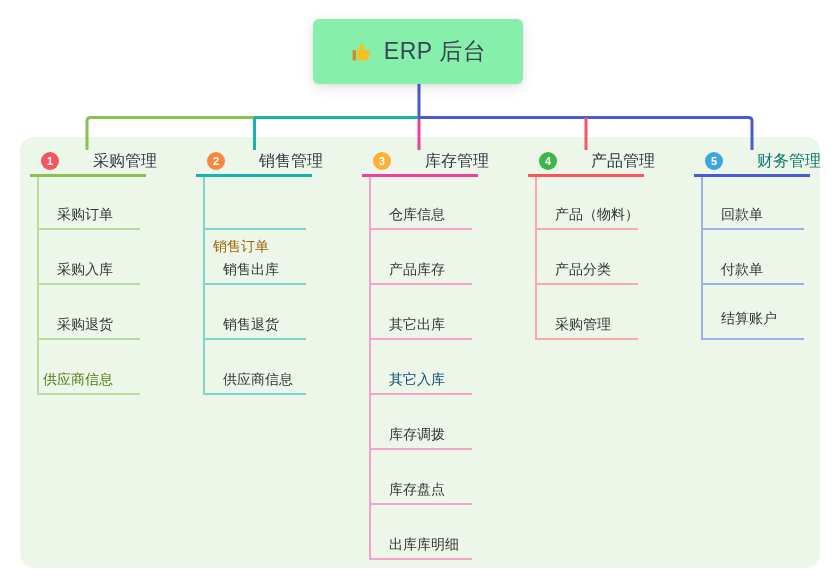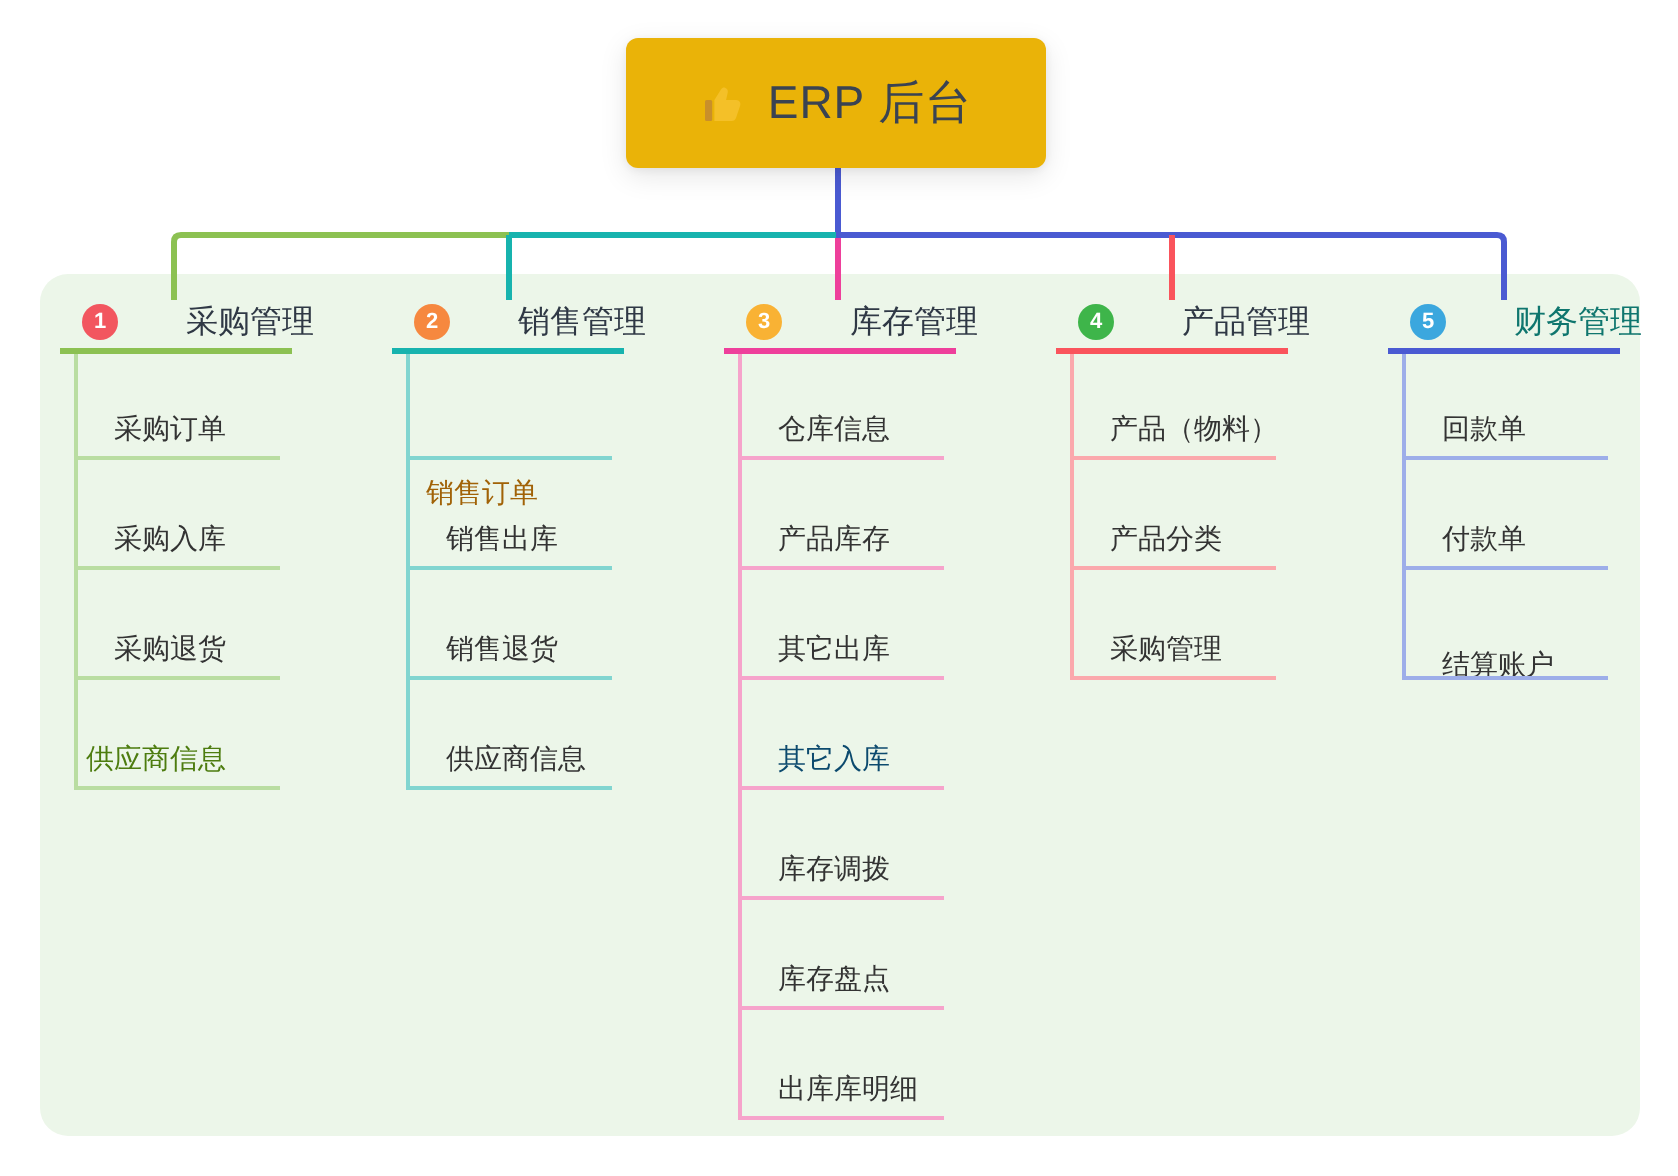--- a/index.html
+++ b/index.html
@@ -45,21 +45,21 @@
 
   <svg class="connectors" id="connectors" width="839" height="588">
       <path d="M419 84 V119" stroke="#4a5ad2" stroke-width="3" fill="none"></path>
       <path d="M256 117.5 H90.5 Q87 117.5 87 121 V150" stroke="#8cc152" stroke-width="3" fill="none"></path>
       <path d="M420 117.5 H254.5 M254.5 117.5 V150" stroke="#17b3ae" stroke-width="3" fill="none"></path>
       <path d="M418 117.5 H748.5 Q752 117.5 752 121 V150" stroke="#4a5ad2" stroke-width="3" fill="none"></path>
       <path d="M419 119 V150" stroke="#ee3f9b" stroke-width="3" fill="none"></path>
       <path d="M586 117.5 V150" stroke="#fa545c" stroke-width="3" fill="none"></path>
     </svg>
 
-  <div class="root-card" id="rootCard" style="color: rgb(58, 67, 82); background: #eab308;">
+  <div class="root-card" id="rootCard" style="color: rgb(58, 67, 82); background: #86efac;">
     <span style="display:flex;">
       <svg id="thumbIcon" width="24" height="24" viewBox="0 0 24 24">
         <rect x="2.5" y="10" width="3.6" height="10.5" rx="0.8" fill="#c98f2a"></rect>
         <path id="thumbHand" d="M7.2 20.5h8.6c1.05 0 1.95-.65 2.25-1.65l2.05-6.1c.45-1.35-.55-2.75-1.95-2.75h-5.1l.85-3.9c.2-1-.4-2-1.4-2.25-.75-.15-1.5.15-1.95.8L7.2 10z" fill="#f4c028"></path>
       </svg>
     </span>
     <span>ERP 后台</span>
   </div>
 
   <div id="branches">
@@ -126,16 +126,16 @@
       <div class="branch-head" style="left: 705px; top: 151px;">
         <span class="badge" style="background: rgb(59, 167, 222); color: rgb(255, 255, 255);">5</span>
         <span class="branch-label" style="color: #0f766e;">财务管理</span>
       </div>
       <div class="underline" style="left: 694px; top: 174px; width: 116px; height: 3px; background: rgb(74, 90, 210);"></div>
       <div class="trunk" style="left: 701px; top: 177px; width: 2px; height: 163px; background: rgb(157, 174, 233);"></div>
       <div class="child-label" style="left: 721px; top: 204px; color: rgb(51, 51, 51);">回款单</div>
       <div class="child-underline" style="left: 701px; top: 228px; width: 103px; height: 2px; background: rgb(157, 174, 233);"></div>
       <div class="child-label" style="left: 721px; top: 259px; color: rgb(51, 51, 51);">付款单</div>
       <div class="child-underline" style="left: 701px; top: 283px; width: 103px; height: 2px; background: rgb(157, 174, 233);"></div>
-      <div class="child-label" style="left: 721px; top: 322px; color: rgb(51, 51, 51);">结算账户</div>
+      <div class="child-label" style="left: 721px; top: 308px; color: rgb(51, 51, 51);">结算账户</div>
       <div class="child-underline" style="left: 701px; top: 338px; width: 103px; height: 2px; background: rgb(157, 174, 233);"></div>
     </div>
 </div>
 
 </body></html>

